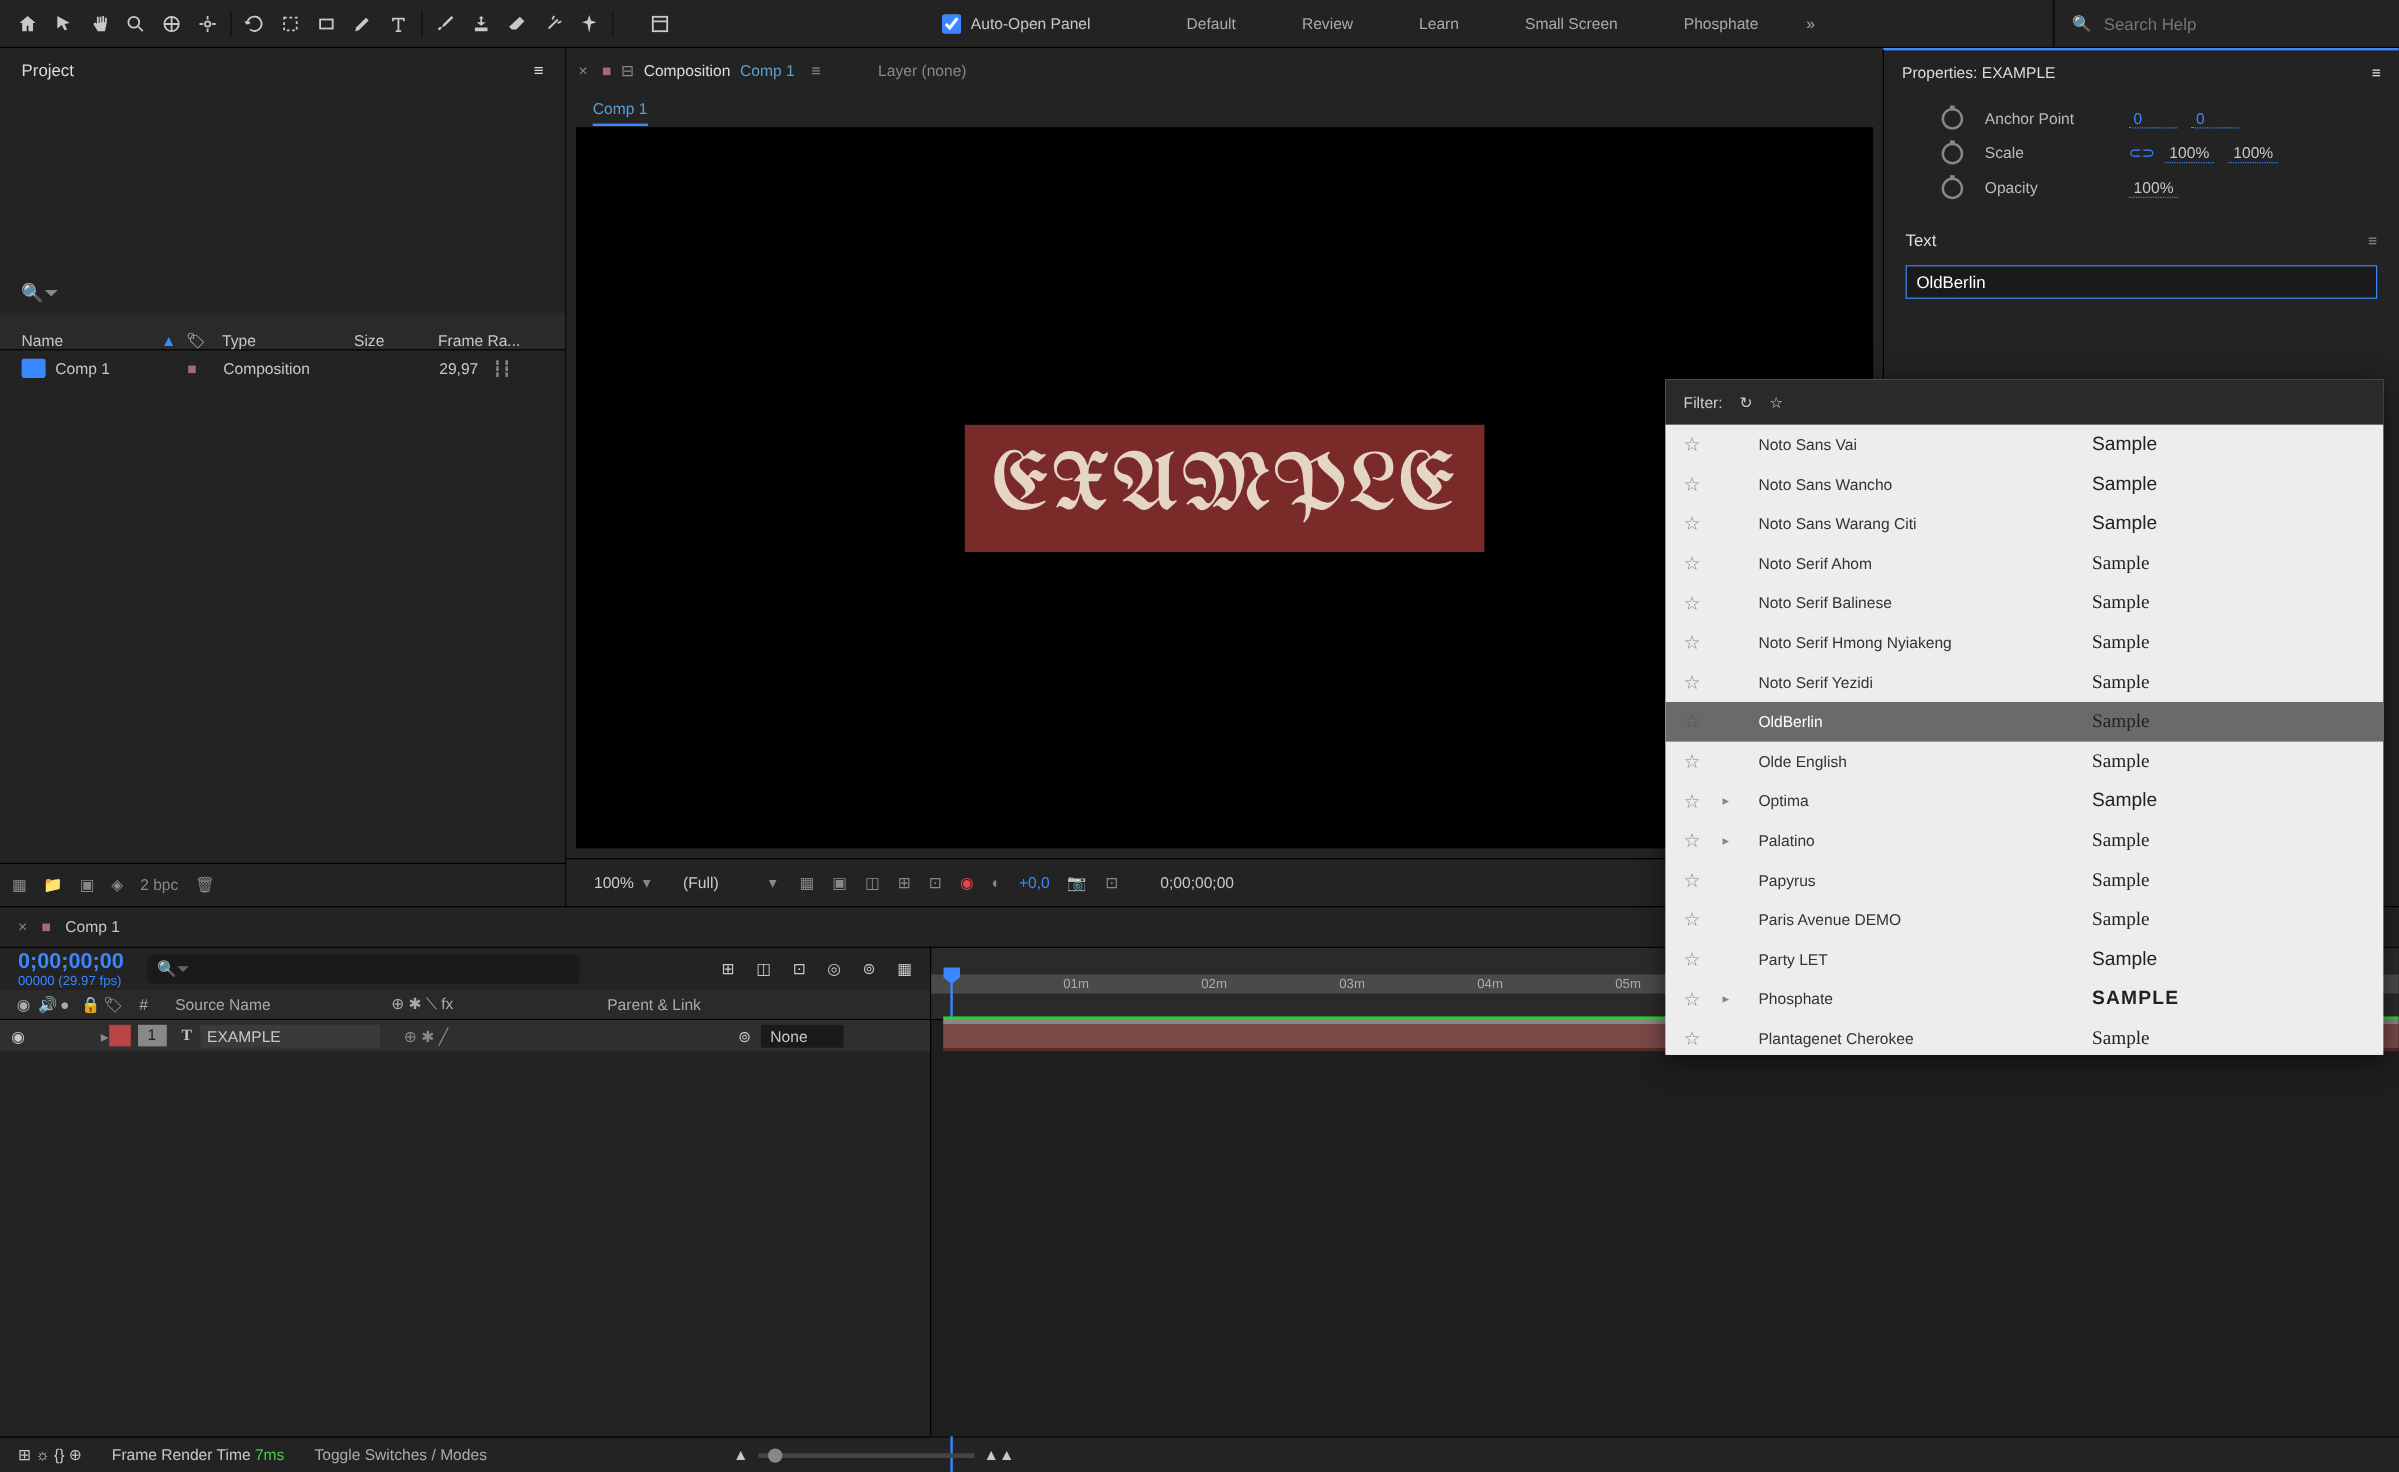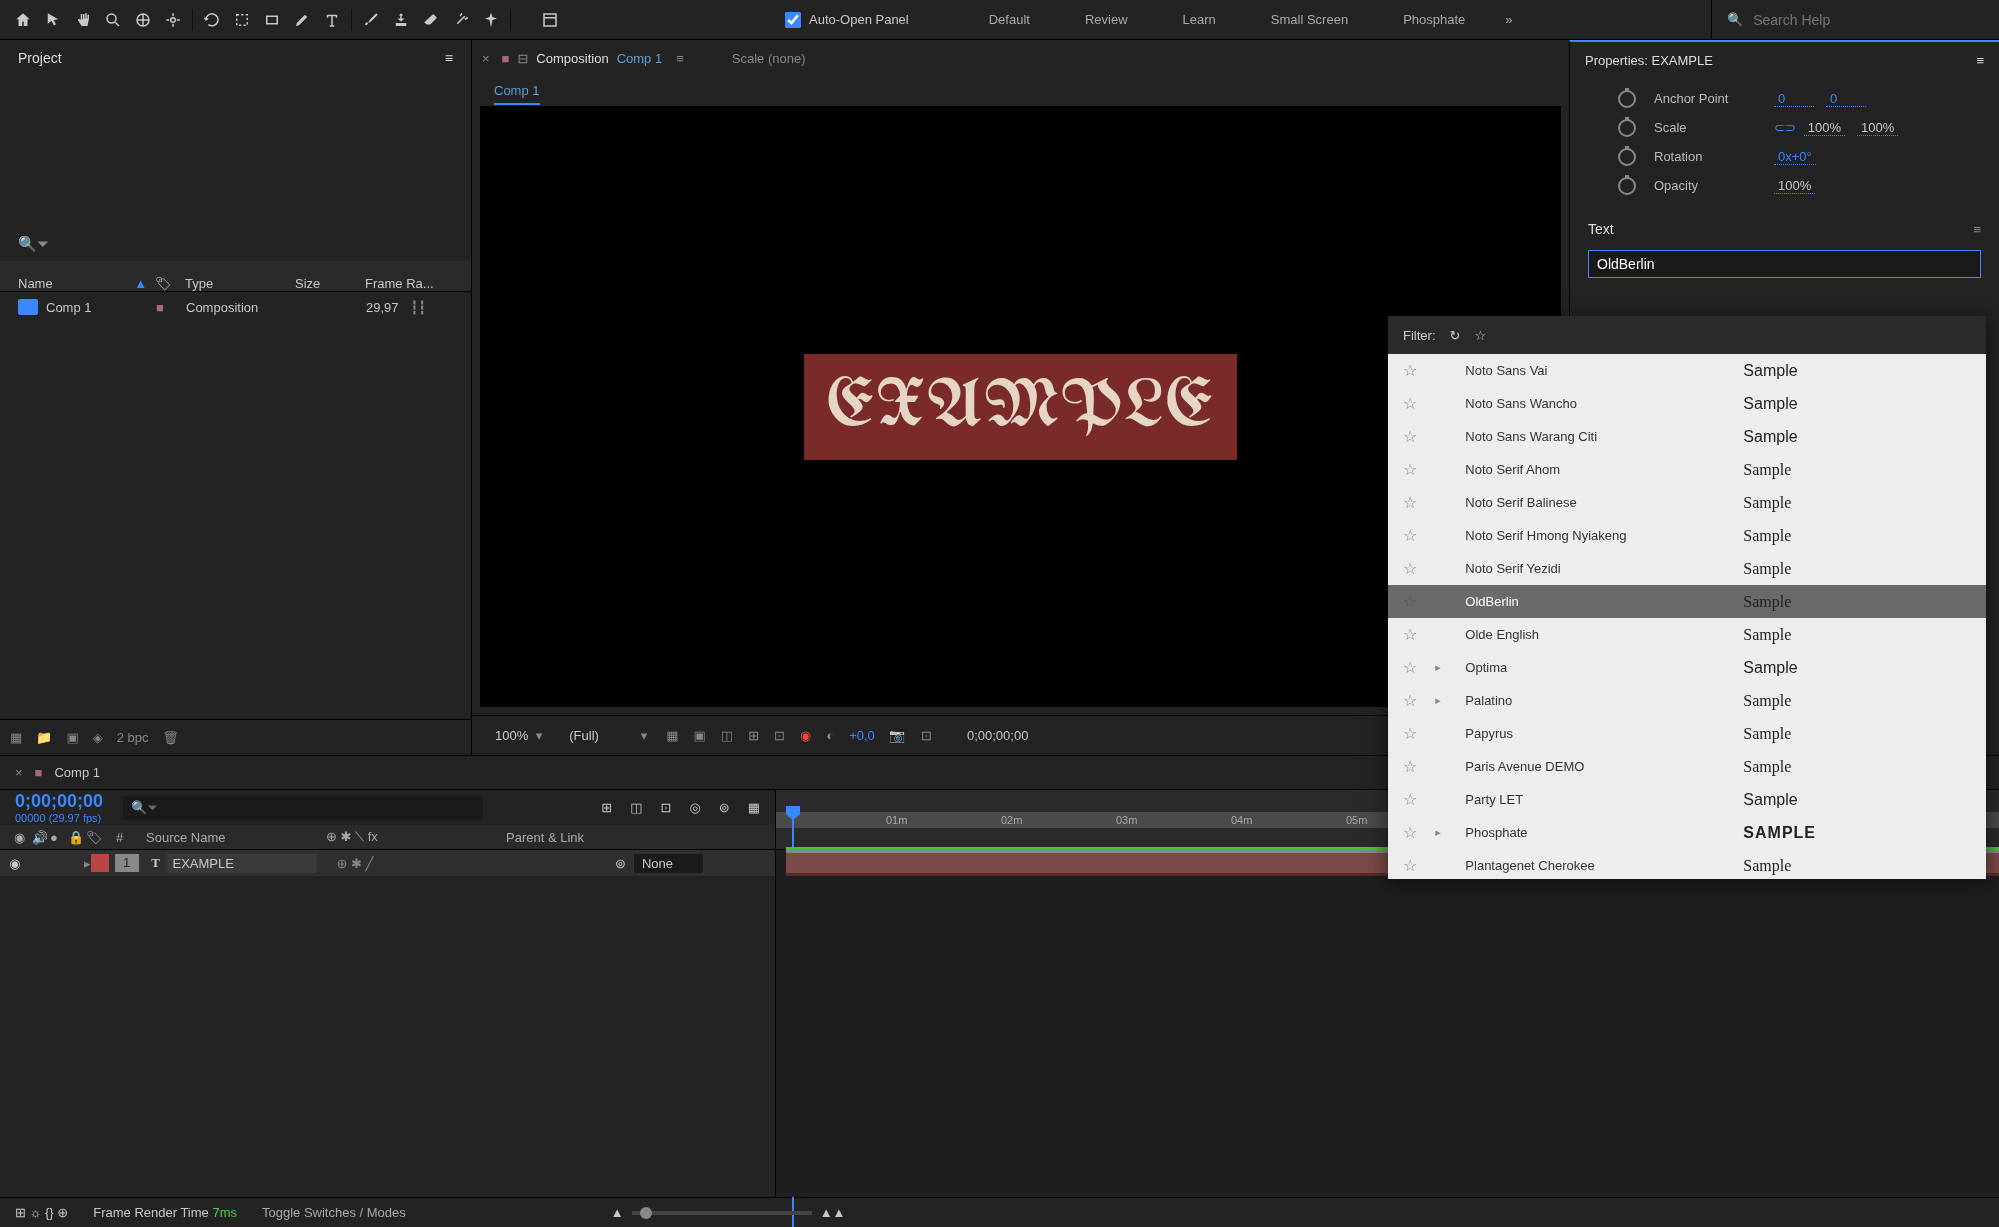--- a/index.html
+++ b/index.html
@@ -276,21 +276,21 @@
   </div>
 
   <div class="center">
     <div class="comp-tabs">
       <span class="close">×</span>
       <span style="color:#a68">■</span>
       <span style="color:#888">⊟</span>
       <span class="title">Composition</span>
       <span class="name">Comp 1</span>
       <span class="menu-icon" style="margin-left:6px">≡</span>
-      <span class="layer">Scale (none)</span>
+      <span class="layer">Layer (none)</span>
     </div>
     <div class="sub-tab">
         <span class="sub-tab-inner">Comp 1</span>
       </div>
     <div class="viewer">
       <div class="text-box">EXAMPLE</div>
     </div>
     <div class="viewer-ctrl">
       <div class="vc-sel">100%</div>
       <div class="vc-sel" style="width:90px">(Full)</div>
@@ -319,25 +319,20 @@
         <span class="prop-name">Anchor Point</span>
         <span class="prop-val">0</span>
         <span class="prop-val">0</span>
       </div>
       <div class="prop-item">
         <div class="stopwatch"></div>
         <span class="prop-name">Scale</span>
         <span class="link-icon">⊂⊃</span>
         <span class="prop-val"><span>100</span><span>%</span></span>
         <span class="prop-val"><span>100</span><span>%</span></span>
-      </div>
-      <div class="prop-item">
-        <div class="stopwatch"></div>
-        <span class="prop-name">Rotation</span>
-        <span class="prop-val">0x+0°</span>
       </div>
       <div class="prop-item">
         <div class="stopwatch"></div>
         <span class="prop-name">Opacity</span>
         <span class="prop-val"><span>100</span><span>%</span></span>
       </div>
     </div>
     <div class="text-section">
       <div class="prop-row">
         <span class="prop-label">Text</span>

